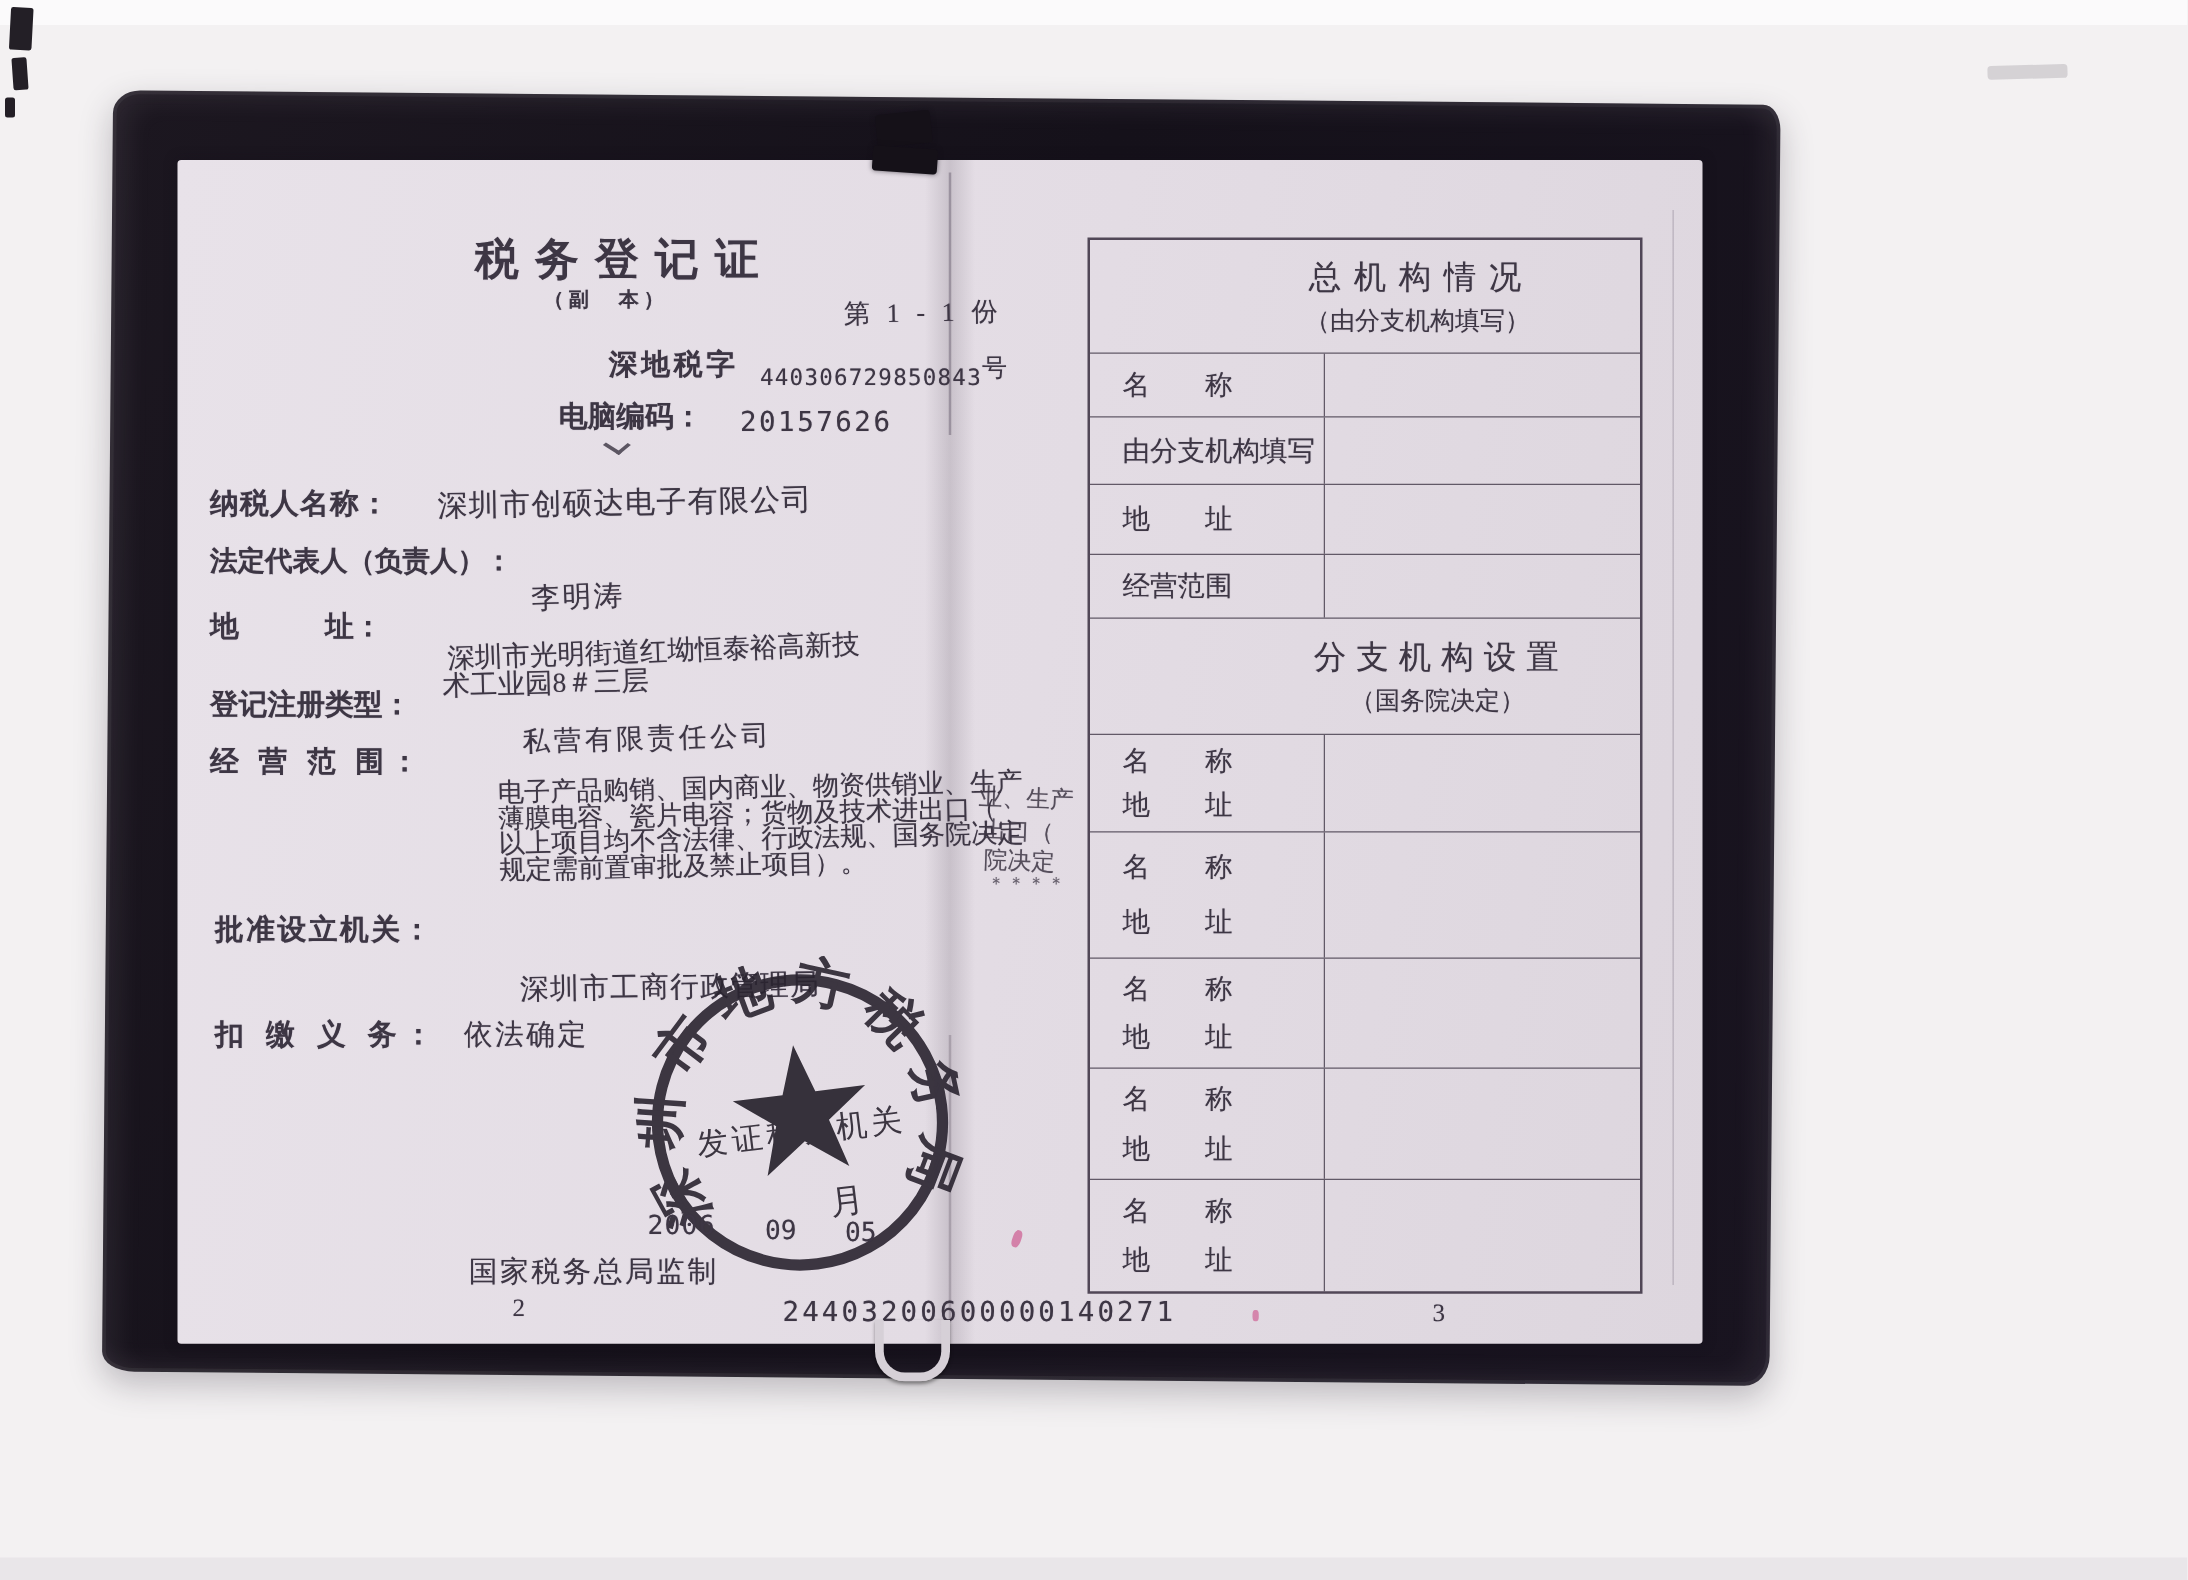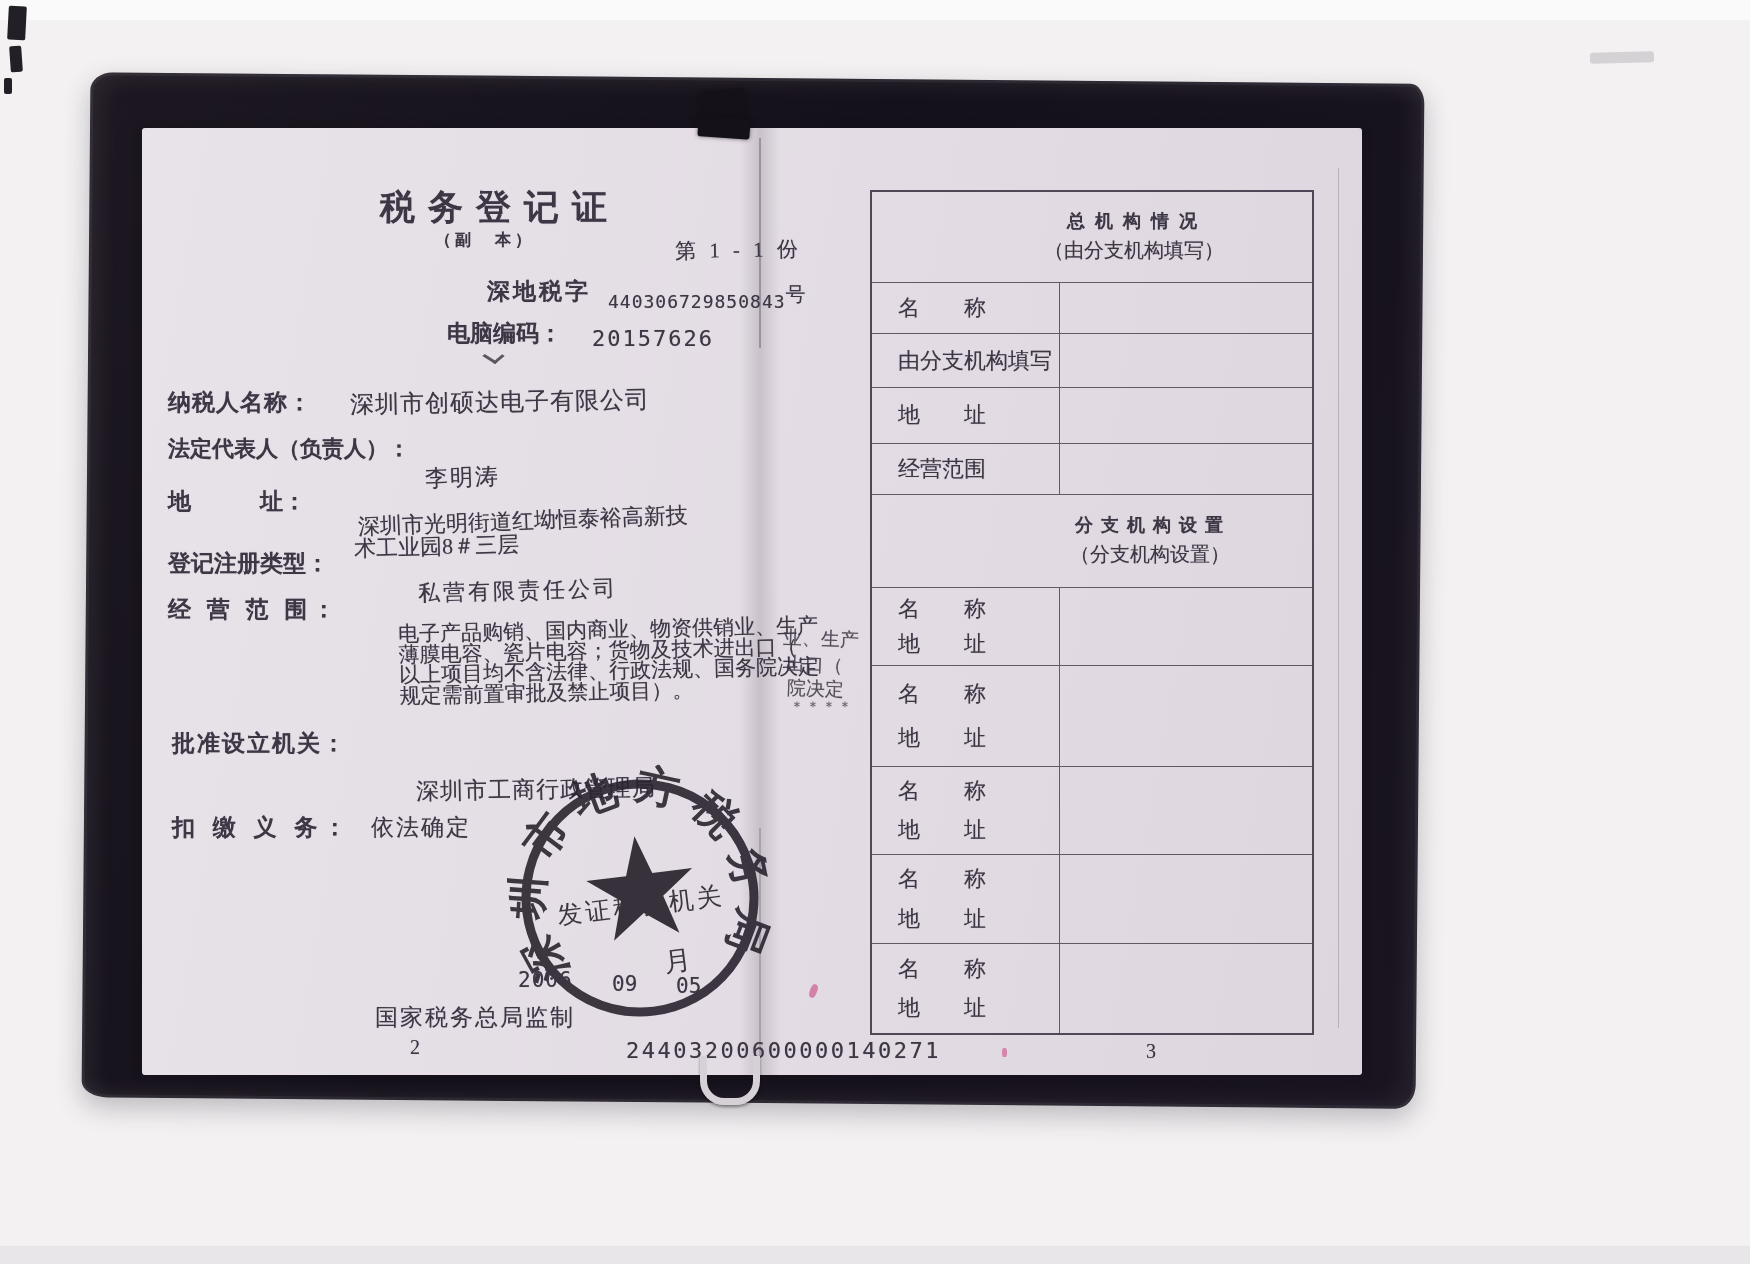--- a/index.html
+++ b/index.html
@@ -63,21 +63,21 @@
   .trow{display:flex;border-top:1.5px solid rgba(55,45,62,.75);box-sizing:border-box;}
   .trow:first-child{border-top:none;}
   .trow .cell-label{
     width:188px;border-right:1.5px solid rgba(55,45,62,.75);box-sizing:border-box;
     display:flex;align-items:center;padding-left:26px;
     font-size:22px;font-weight:500;white-space:pre;
   }
   .trow .cell-label.two{flex-direction:column;justify-content:space-evenly;align-items:flex-start;}
   .trow .cell-value{flex:1;}
   .trow.head{flex-direction:column;align-items:center;justify-content:center;border-right:none;}
-  .hq-title{font-size:18px;font-weight:700;letter-spacing:10px;padding-left:90px;text-align:center;}
+  .hq-title{font-size:26px;font-weight:400;letter-spacing:10px;padding-left:90px;text-align:center;}
   .hq-sub{font-size:20px;padding-left:84px;margin-top:4px;}
   .penmark{width:12px;height:9px;border-bottom:3px solid #3a3442;border-right:3px solid #3a3442;transform:rotate(32deg) skewX(-18deg);opacity:.8;}
 </style>
 </head>
 <body>
 
 <div class="abs top-strip"></div>
 <div class="abs bottom-strip"></div>
 <div class="abs smudge" style="left:8px;top:6px;width:18px;height:34px;transform:rotate(3deg);"></div>
 <div class="abs smudge" style="left:10px;top:46px;width:12px;height:26px;transform:rotate(-4deg);"></div>
@@ -183,21 +183,21 @@
       <div class="cell-label ink">地　　址</div>
       <div class="cell-value"></div>
     </div>
     <div class="trow" style="height:51px;">
       <div class="cell-label ink">经营范围</div>
       <div class="cell-value"></div>
     </div>
 
     <div class="trow head" style="height:94px;padding-left:32px;">
       <div class="hq-title ink" style="letter-spacing:8px;">分支机构设置</div>
-      <div class="hq-sub ink">（分支机构设置）</div>
+      <div class="hq-sub ink">（国务院决定）</div>
     </div>
 
     <div class="trow" style="height:78px;">
       <div class="cell-label two ink">
         <span>名　　称</span>
         <span>地　　址</span>
       </div>
       <div class="cell-value"></div>
     </div>
     <div class="trow" style="height:102px;">

